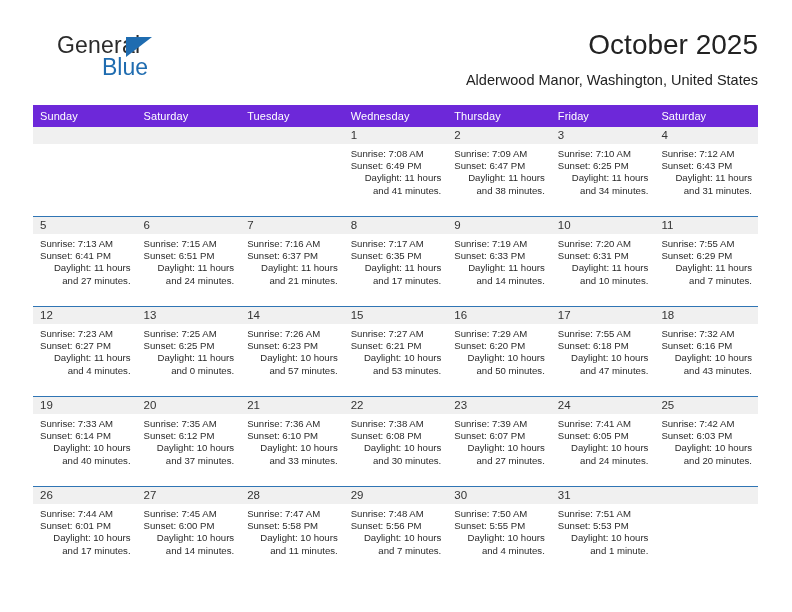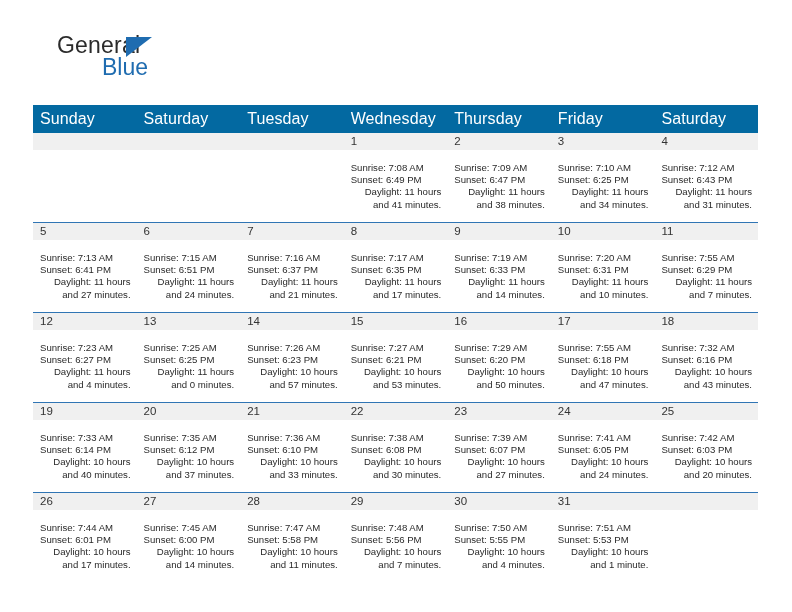--- a/index.html
+++ b/index.html
@@ -86,23 +86,23 @@
   
   .calendar {
     position: absolute;
     left: 33px;
     top: 105px;
     width: 725px;
     border-collapse: collapse;
     table-layout: fixed;
   }
   .calendar th {
-    background: #0369a1;
+    background: #6d28d9;
     color: #ffffff;
-    font-size: 16px;
+    font-size: 11px;
     font-weight: normal;
     text-align: left;
     padding: 5px 0 5px 7px;
     height: 10px;
     letter-spacing: 0.1px;
   }
   .calendar td {
     vertical-align: top;
     padding: 0;
     width: 103.57px;
@@ -117,21 +117,21 @@
     height: 17px;
     line-height: 17px;
     padding-left: 7px;
     font-size: 11.5px;
     color: #333333;
   }
   .daynum-band.empty {
     color: transparent;
   }
   .cell-body {
-    padding: 12px 6px 0 7px;
+    padding: 4px 6px 0 7px;
     font-size: 9.6px;
     line-height: 12.2px;
     color: #2a2a2a;
   }
   .cell-body div {
     white-space: nowrap;
   }
   .cell-body .wrap {
     white-space: normal;
     text-align: right;
@@ -140,20 +140,24 @@
 </head>
 <body>
 
 <div class="page">
 
   <div class="header">
     <div class="logo">
       <span class="logo-general">General</span>
       <span class="logo-triangle"></span>
       <span class="logo-blue">Blue</span>
+    </div>
+    <div class="title-block">
+      <div class="month-title">October 2025</div>
+      <div class="location">Alderwood Manor, Washington, United States</div>
     </div>
   </div>
 
   <table class="calendar">
     <thead>
       <tr>
         <th>Sunday</th>
         <th>Saturday</th>
         <th>Tuesday</th>
         <th>Wednesday</th>

